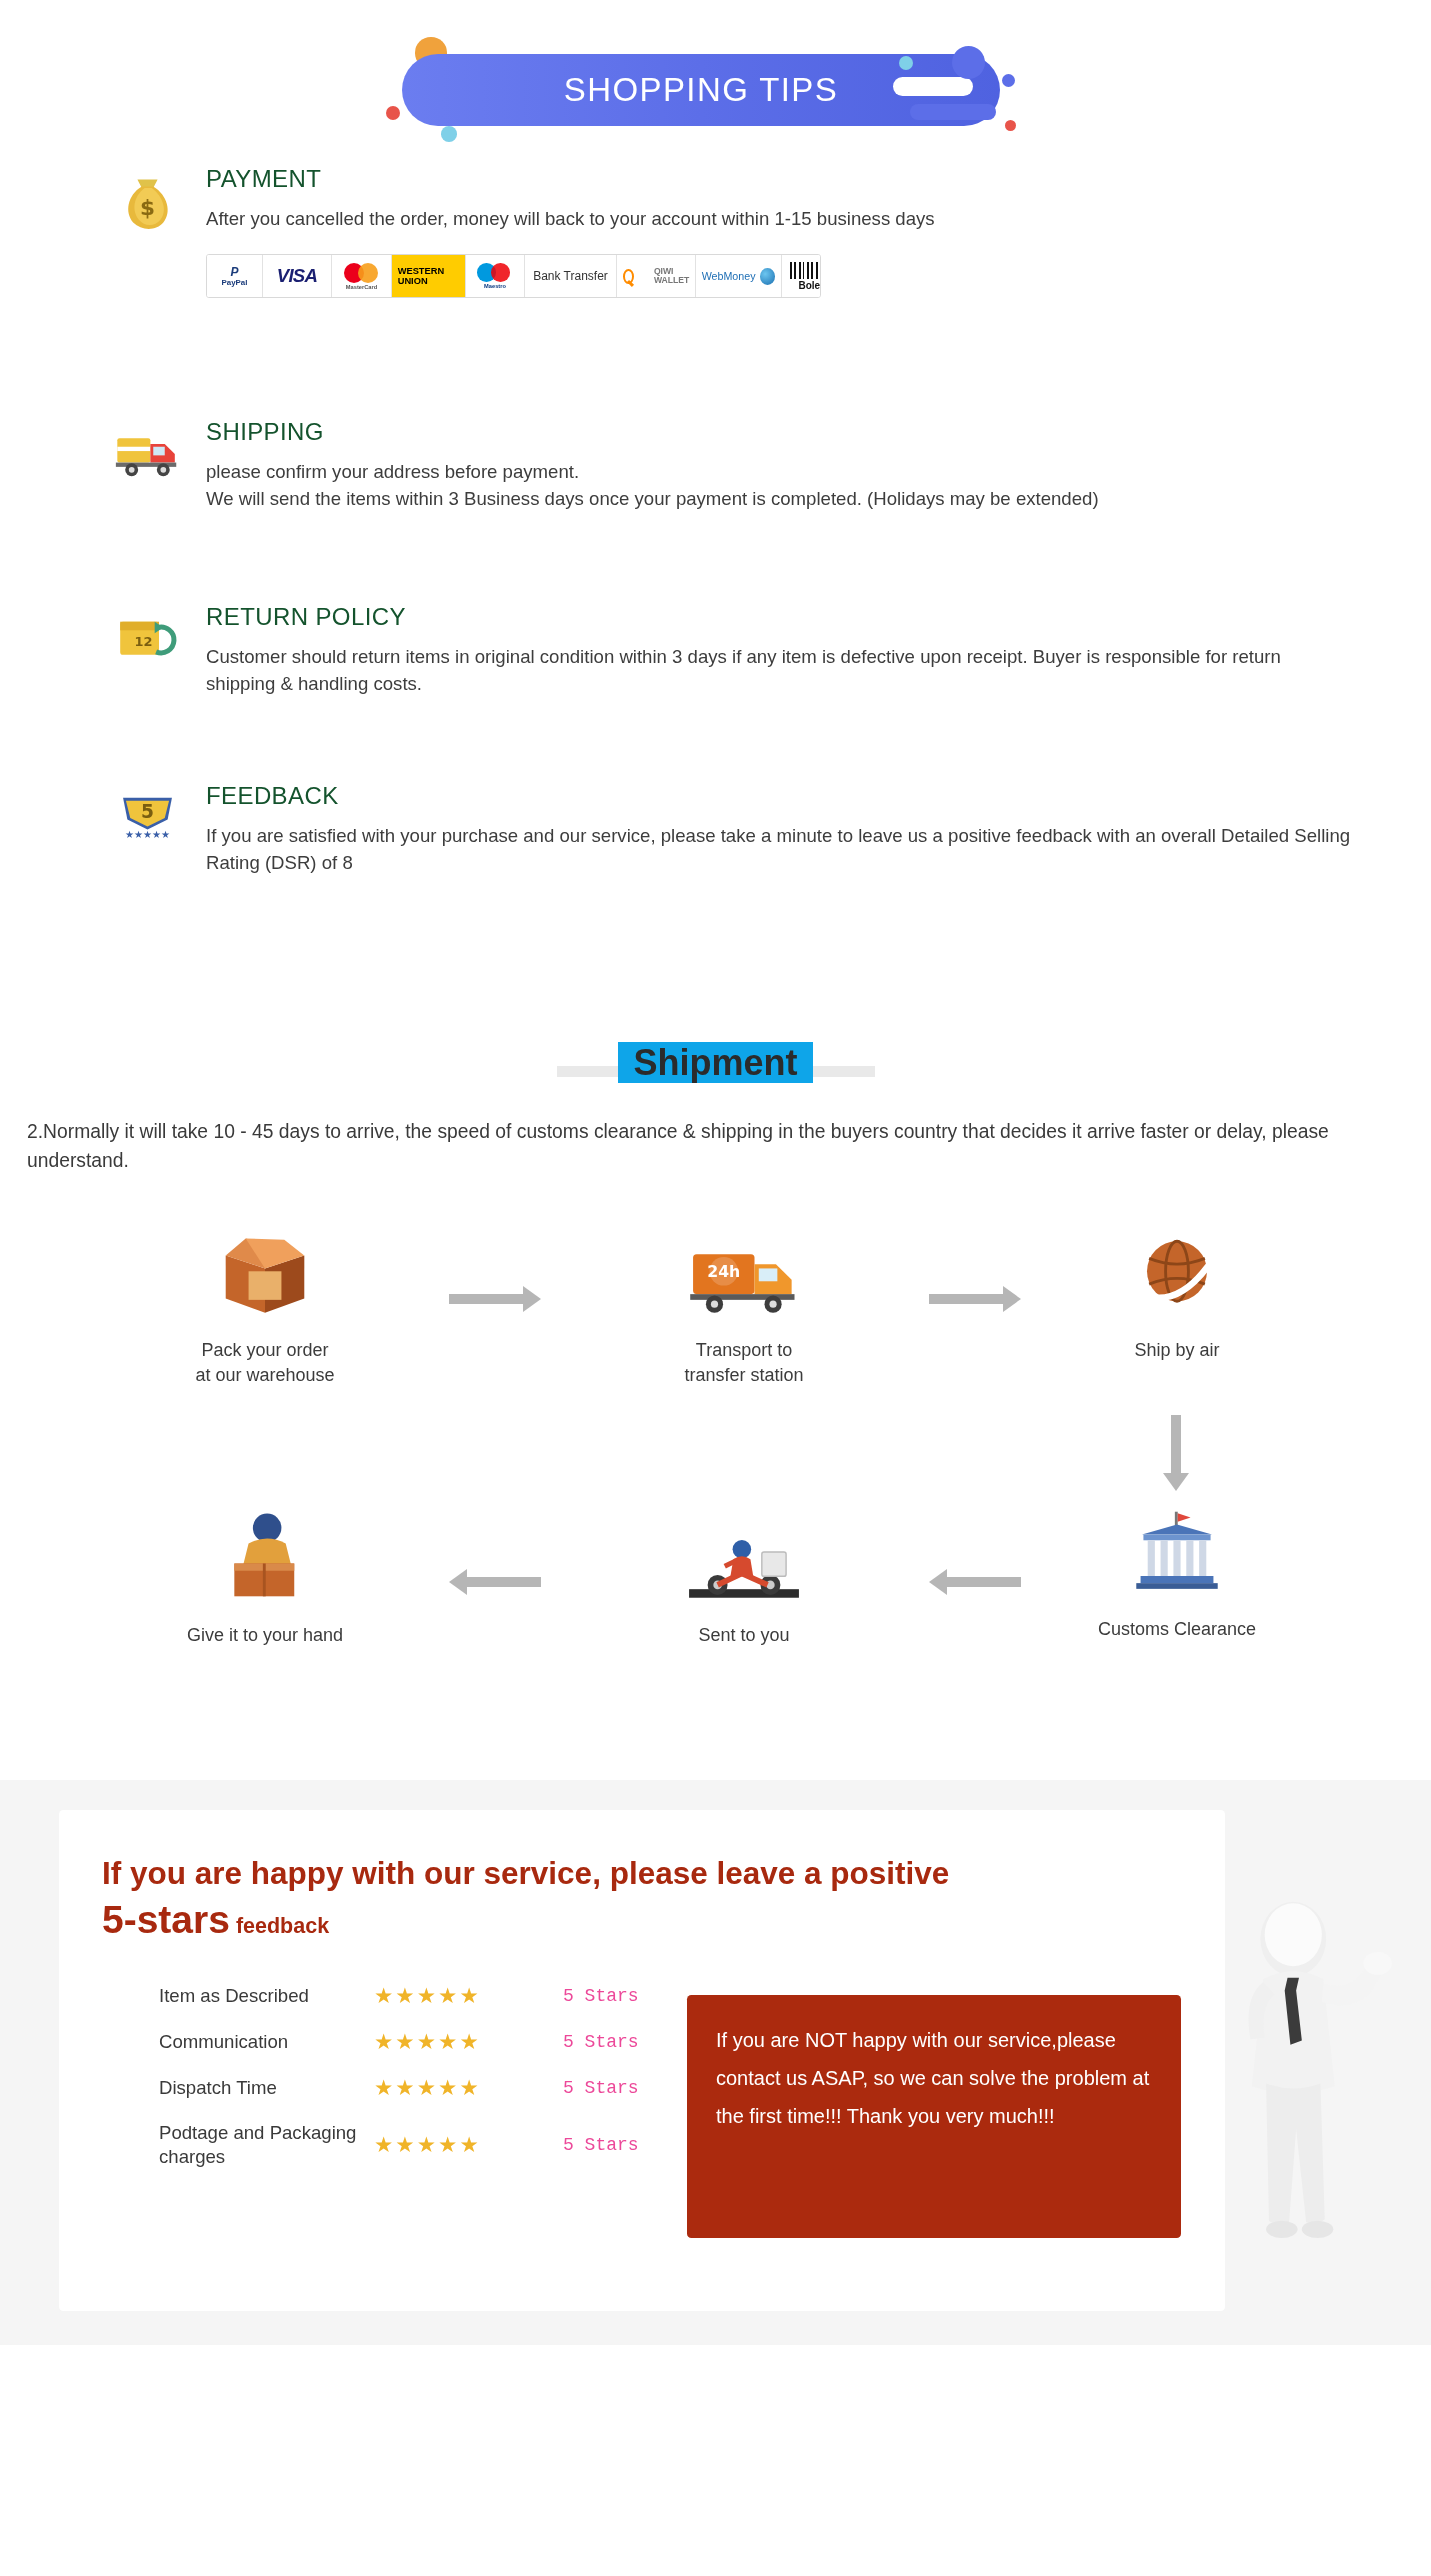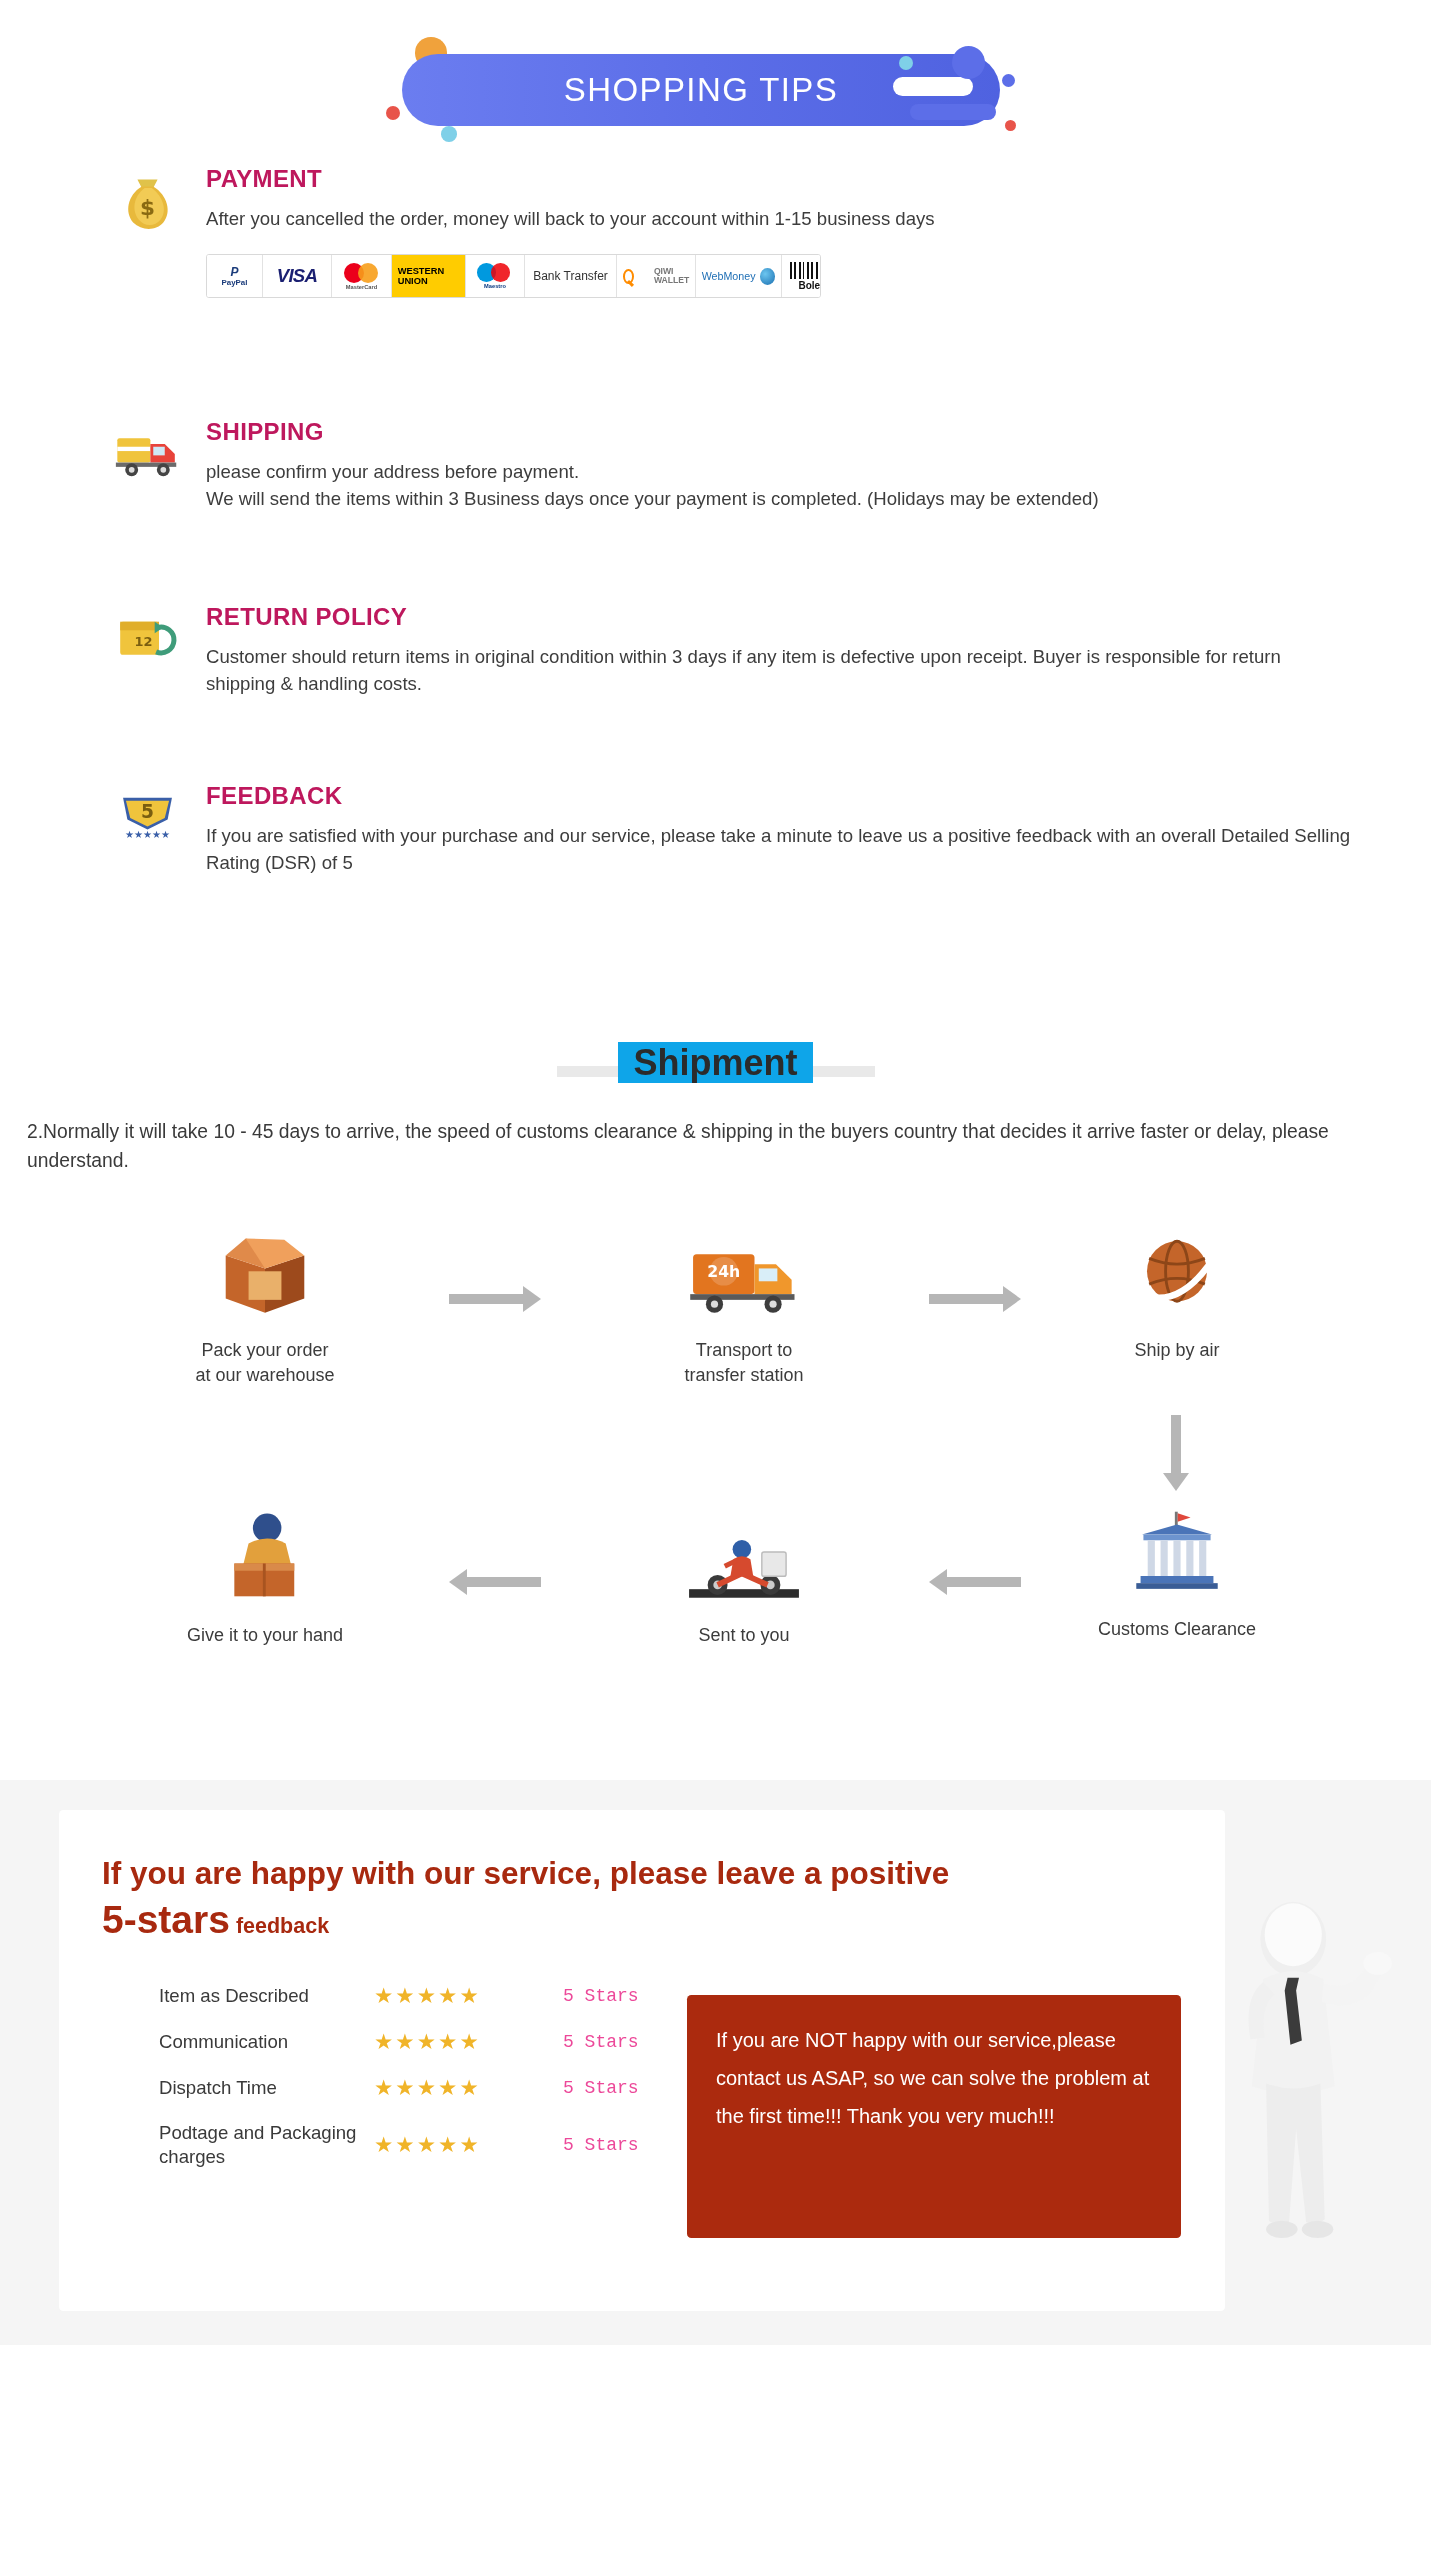--- a/index.html
+++ b/index.html
@@ -78,24 +78,24 @@
   }
   .tip-icon {
     position: absolute;
     left: 113px;
     top: 0;
     width: 69px;
     height: 69px;
   }
   .tip-head {
     font-size: 24px;
-    color: #be185d;
+    color: #14532d;
     letter-spacing: 0.4px;
     margin: 0 0 13px 0;
-    font-weight: 700;
+    font-weight: 400;
   }
   .tip-body {
     font-size: 18.6px;
     line-height: 1.45;
     color: #3d3d3d;
   }
   .tip-body .line { display: block; }
   .note {
     font-weight: bold;
     font-size: 18.6px;
@@ -430,21 +430,21 @@
     <div class="tip-icon" style="top:30px;">
       <svg width="69" height="69" viewBox="0 0 96 96">
         <path d="M14 22 L82 22 L76 52 L48 66 L20 52 Z" fill="#3a5fa8"></path>
         <path d="M18 26 L78 26 L72 50 L48 62 L24 50 Z" fill="#f0c43c"></path>
         <text x="48" y="50" font-size="26" font-family="DejaVu Sans, sans-serif" fill="#7a5e10" text-anchor="middle" font-weight="bold">5</text>
         <text x="48" y="78" font-size="14" font-family="DejaVu Sans, sans-serif" fill="#3a5fa8" text-anchor="middle">★★★★★</text>
       </svg>
     </div>
     <h3 class="tip-head">FEEDBACK</h3>
     <div class="tip-body" style="width:1145px;">
-      <span class="line"> If you are satisfied with your purchase and our service,  please take a minute to leave us  a positive feedback with an overall  Detailed Selling Rating (DSR) of 5</span>
+      <span class="line"> If you are satisfied with your purchase and our service,  please take a minute to leave us  a positive feedback with an overall  Detailed Selling Rating (DSR) of 8</span>
     </div>
   </div>
 </div>
 
 <div class="ship-title-wrap">
   <div class="ship-rule"></div>
   <div class="ship-title">
     <span>Shipment</span>
   </div>
 </div>

